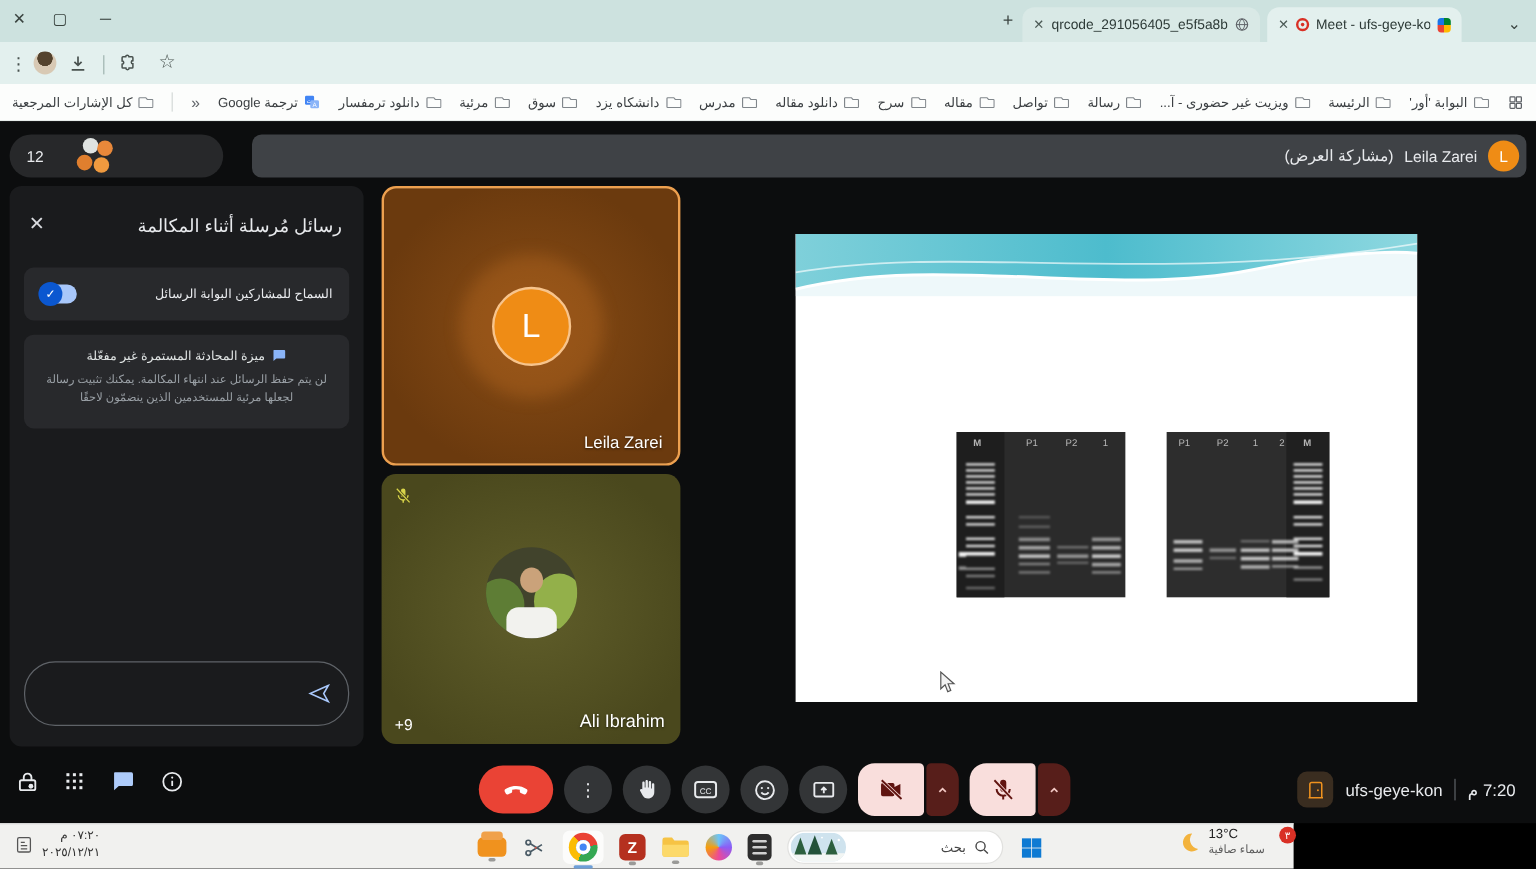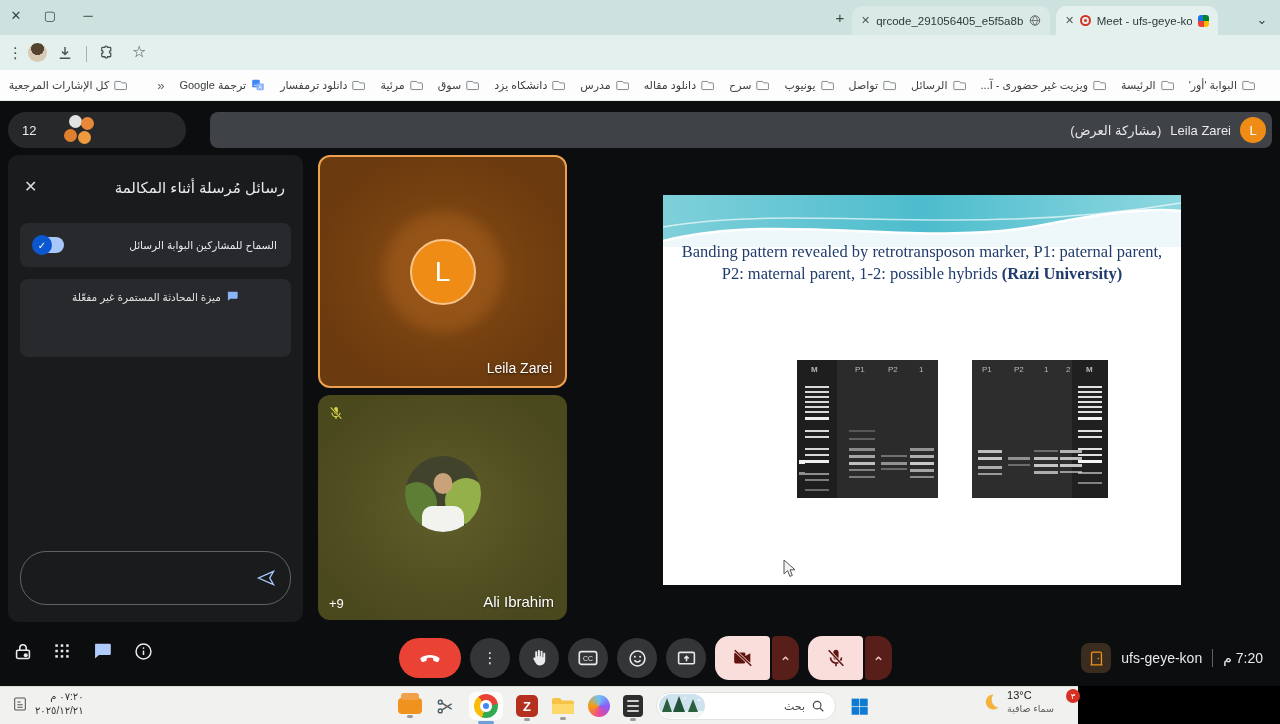--- a/index.html
+++ b/index.html
@@ -211,35 +211,35 @@
         <svg width="13" height="13" viewBox="0 0 16 16">
           <path d="M14.5 4.8h-5L8 3H1.8a.8.8 0 0 0-.8.8v8.4a.8.8 0 0 0 .8.8h12.7a.8.8 0 0 0 .8-.8V5.6a.8.8 0 0 0-.8-.8z" fill="none" stroke="#80868b" stroke-width="1.2"></path>
         </svg>
         <span>ويزيت غير حضورى - آ...</span>
       </div>
 
       <div class="bm">
         <svg width="13" height="13" viewBox="0 0 16 16">
           <path d="M14.5 4.8h-5L8 3H1.8a.8.8 0 0 0-.8.8v8.4a.8.8 0 0 0 .8.8h12.7a.8.8 0 0 0 .8-.8V5.6a.8.8 0 0 0-.8-.8z" fill="none" stroke="#80868b" stroke-width="1.2"></path>
         </svg>
-        <span>الرسائل</span>
+        <span>رسالة</span>
       </div>
 
       <div class="bm">
         <svg width="13" height="13" viewBox="0 0 16 16">
           <path d="M14.5 4.8h-5L8 3H1.8a.8.8 0 0 0-.8.8v8.4a.8.8 0 0 0 .8.8h12.7a.8.8 0 0 0 .8-.8V5.6a.8.8 0 0 0-.8-.8z" fill="none" stroke="#80868b" stroke-width="1.2"></path>
         </svg>
         <span>تواصل</span>
       </div>
 
       <div class="bm">
         <svg width="13" height="13" viewBox="0 0 16 16">
           <path d="M14.5 4.8h-5L8 3H1.8a.8.8 0 0 0-.8.8v8.4a.8.8 0 0 0 .8.8h12.7a.8.8 0 0 0 .8-.8V5.6a.8.8 0 0 0-.8-.8z" fill="none" stroke="#80868b" stroke-width="1.2"></path>
         </svg>
-        <span>يونيوب</span>
+        <span>مقاله</span>
       </div>
 
       <div class="bm">
         <svg width="13" height="13" viewBox="0 0 16 16">
           <path d="M14.5 4.8h-5L8 3H1.8a.8.8 0 0 0-.8.8v8.4a.8.8 0 0 0 .8.8h12.7a.8.8 0 0 0 .8-.8V5.6a.8.8 0 0 0-.8-.8z" fill="none" stroke="#80868b" stroke-width="1.2"></path>
         </svg>
         <span>سرح</span>
       </div>
 
       <div class="bm">
@@ -333,20 +333,21 @@
         </span>
     </div>
 
     <div id="card-note" class="card">
       <div class="t">
         <svg width="13" height="13" viewBox="0 0 24 24" fill="#8ab4f8">
             <path d="M4 3h16a1.5 1.5 0 0 1 1.5 1.5v10A1.5 1.5 0 0 1 20 16H8l-4.5 4V4.5A1.5 1.5 0 0 1 4 3z"></path>
           </svg>
         <span>ميزة المحادثة المستمرة غير مفعّلة</span>
       </div>
+      <div class="b">لن يتم حفظ الرسائل عند انتهاء المكالمة. يمكنك تثبيت رسالة لجعلها مرئية للمستخدمين الذين ينضمّون لاحقًا</div>
     </div>
 
     <div id="msg-input">
       <svg width="20" height="20" viewBox="0 0 24 24" fill="none" stroke="#a8c7fa" stroke-width="1.6">
           <path d="M21 4 3 12l18 8-4.5-8z"></path>
         </svg>
     </div>
   </div>
 
   <div id="tile-leila" class="tile">
@@ -381,21 +382,20 @@
             <stop offset=".5" stop-color="#4dbccd"></stop>
             <stop offset="1" stop-color="#8ed8e0"></stop>
       </linearGradient>
         </defs>
       <rect width="518" height="52" fill="#eef8fa"></rect>
       <path d="M0,46 C120,16 260,54 380,30 C440,18 490,13 518,16 L518,0 L0,0 Z" fill="url(#wg)"></path>
       <path d="M0,46 C120,16 260,54 380,30 C440,18 490,13 518,16" fill="none" stroke="#ffffff" stroke-width="2.5"></path>
       <path d="M0,32 C140,8 300,44 518,8" fill="none" stroke="#ffffff" stroke-opacity=".65" stroke-width="1.5"></path>
     </svg>
 
-    <div id="slide-title"><span>Banding pattern revealed by retrotransposon marker, P1: paternal parent, P2: maternal parent, 1-2: possible hybrids </span><b>(Razi University)</b></div>
 
     <div class="gel" style="left:134px;width:141px;height:138px">
       <svg width="141" height="138" viewBox="0 0 141 138">
         <defs>
             <filter id="b1">
               <feGaussianBlur stdDeviation="0.7"></feGaussianBlur>
             </filter>
           </defs>
         <rect width="141" height="138" fill="#2b2b2b"></rect>
           <rect width="40" height="138" fill="#1e1e1e"></rect>

